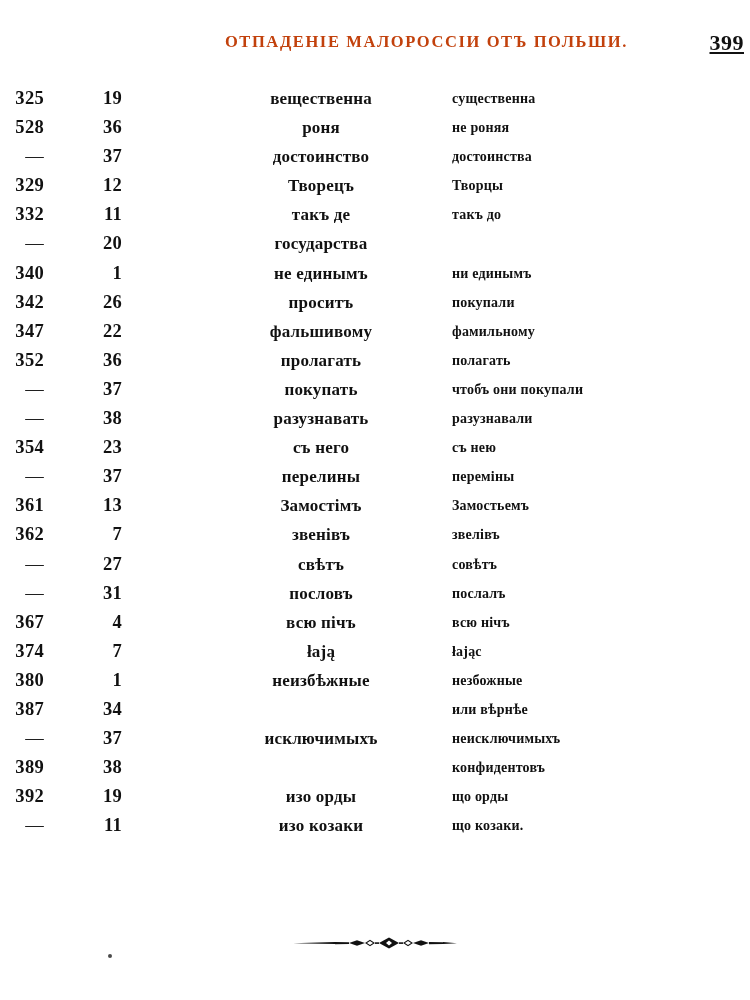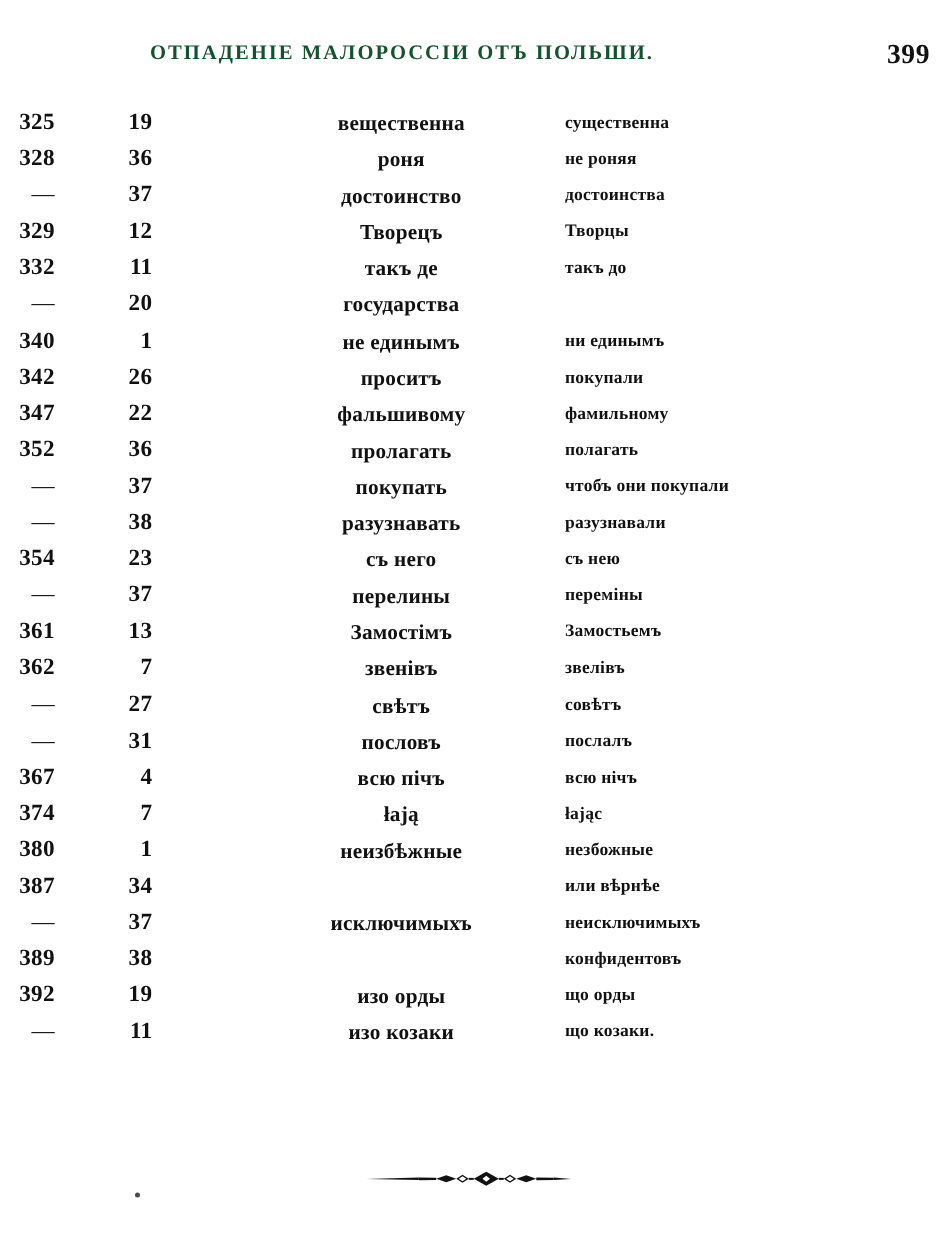--- a/index.html
+++ b/index.html
@@ -26,38 +26,39 @@
   
   .running-head {
     position: absolute;
     top: 32px;
     left: 0;
     width: 750px;
     height: 26px;
   }
   .head-title {
     position: absolute;
-    left: 120px;
+    left: 108px;
     top: 0;
     width: 520px;
-    text-align: left;
+    text-align: right;
     font-size: 16.5px;
     letter-spacing: 1.6px;
     font-weight: 700;
-    color: #14532d;
+    color: #c2410c;
     white-space: nowrap;
   }
   .head-folio {
     position: absolute;
     right: 6px;
     top: -2px;
     font-size: 22px;
     font-weight: 700;
     letter-spacing: 0.5px;
     color: #111111;
+    text-decoration: underline;
   }
 
   
   .errata {
     position: absolute;
     top: 84px;
     left: 0;
     width: 750px;
   }
   .errata-row {
@@ -144,21 +145,21 @@
   </div>
 
   <div class="errata" id="errata-body">
       <div class="errata-row">
         <div class="col-page">325</div>
         <div class="col-line">19</div>
         <div class="col-wrong">вещественна</div>
         <div class="col-right">существенна</div>
       </div>
       <div class="errata-row">
-        <div class="col-page">328</div>
+        <div class="col-page">528</div>
         <div class="col-line">36</div>
         <div class="col-wrong">роня</div>
         <div class="col-right">не роняя</div>
       </div>
       <div class="errata-row">
         <div class="col-page dash">—</div>
         <div class="col-line">37</div>
         <div class="col-wrong">достоинство</div>
         <div class="col-right">достоинства</div>
       </div>

